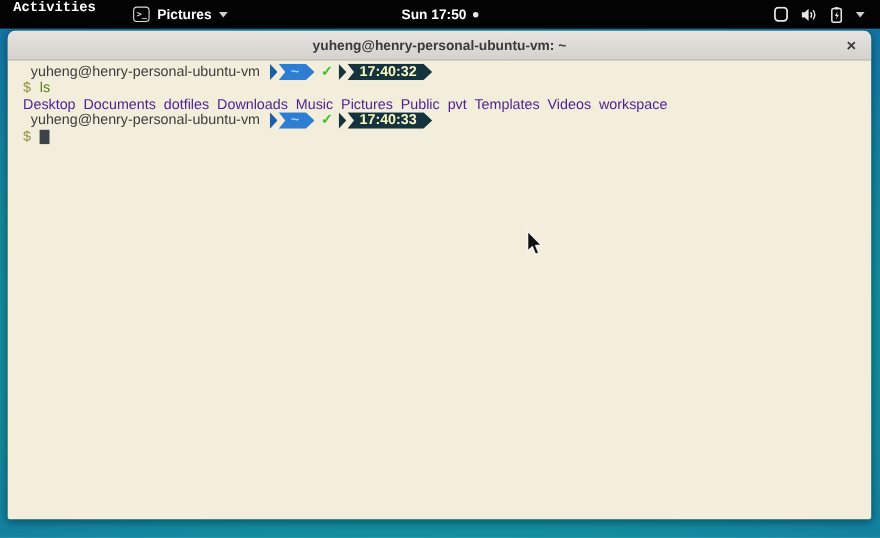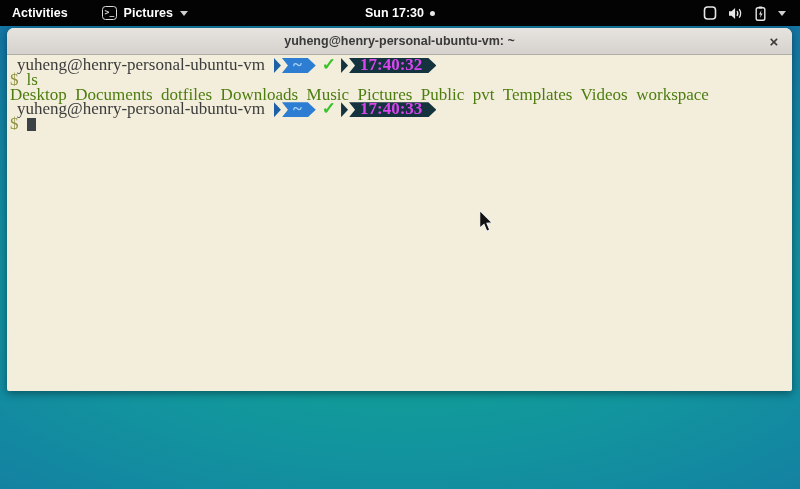--- a/index.html
+++ b/index.html
@@ -12,21 +12,21 @@
         #0fa591 0%, #12949e 32%, #1478a4 68%, #0d589b 100%);
   }
 
   
   .topbar {
     position:absolute; top:0; left:0; right:0; height:26px;
     background:#030303; color:#fff;
     display:flex; align-items:center;
     font-size:12.5px; font-weight:bold;
   }
-  .activities { padding:0 12px; height:100%; display:flex; align-items:center; }
+  .activities { padding:12px 12px; height:100%; display:flex; align-items:flex-end;font-family:Liberation Mono, monospace; }
   .appmenu { margin-left:22px; height:100%; display:flex; align-items:center; gap:7px; }
   .term-glyph {
     width:15px; height:14px; border:1.5px solid #dcdcdc; border-radius:3.5px;
     display:flex; align-items:center; justify-content:flex-start;
     font-family:"DejaVu Sans Mono", monospace; font-size:8px; font-weight:bold;
     color:#dcdcdc; padding-left:2px; line-height:1;
   }
   .tri-down { width:0; height:0; border-left:4px solid transparent;
     border-right:4px solid transparent; border-top:5px solid #cfcfcf; }
   .clock {
@@ -34,85 +34,85 @@
     display:flex; align-items:center; gap:6px;
   }
   .notif-dot { width:5px; height:5px; border-radius:50%; background:#e8e8e8; }
   .sysmenu {
     position:absolute; right:8px; height:100%;
     display:flex; align-items:center; gap:11px; padding:0 6px;
   }
 
   
   .window {
-    position:absolute; left:7px; top:28px; width:785px; height:363px;
+    position:absolute; left:7px; top:28px; width:785px; height:444px;
     border-radius:7px 7px 2px 2px; overflow:hidden;
     background:#f2eedb;
     box-shadow:0 2px 9px rgba(0,20,30,.5);
   }
   .titlebar {
     position:relative; height:27px;
     background:linear-gradient(#e7e4e0,#d5d1cd);
     border-bottom:1px solid #b2aeaa;
     display:flex; align-items:center; justify-content:center;
     font-size:12.5px; font-weight:bold; color:#3a3a3a;
   }
   .close-btn {
     position:absolute; right:6px; top:0; width:24px; height:26px;
     display:flex; align-items:center; justify-content:center;
     font-size:15px; font-weight:bold; color:#3c3c3c; cursor:default;
   }
 
   .term {
-    padding:3px 3px 0 3px;
-    font-family:Liberation Serif, serif;
-    font-size:17px; line-height:14.75px; color:#3c3c3c;
+    padding:3px 3px 0 14px;
+    font-family:Liberation Sans, sans-serif;
+    font-size:13px; line-height:14.75px; color:#3c3c3c;
   }
   .row { height:14.75px; display:flex; align-items:center; white-space:pre; }
 
   .user { margin-left:7px; }
   .pl { display:inline-flex; align-items:center; height:15px; }
   .pl.first { margin-left:9px; }
   .chev { width:7px; height:15px; clip-path:polygon(0 0,100% 50%,0 100%); margin-right:1px; flex:none; }
   .chev.blue { background:#1e60a6; }
   .chev.dark { background:#14333e; }
   .seg {
     height:15px; display:inline-flex; align-items:center;
     padding:0 14px 0 11px;
     clip-path:polygon(6px 50%,0 0,calc(100% - 8px) 0,100% 50%,calc(100% - 8px) 100%,0 100%);
   }
   .seg.blue { background:#2d7dd2; color:#a6d1f2; font-weight:bold; }
-  .seg.dark { background:#14333e; color:#d946ef; font-weight:bold; }
+  .seg.dark { background:#14333e; color:#fef9c3; font-weight:bold; }
   .check { color:#38c32a; font-weight:bold; margin:0 5px 0 6px; }
 
   .dollar { color:#8f9140; }
   .cmd { color:#4d7c0f; margin-left:8px; }
   .lsrow { color:#2a9c9c; white-space:pre; height:14.75px; }
-  .dir { color:#4d7c0f; }
+  .dir { color:#4c1d95; }
   .cursor-block {
     width:9px; height:13px; background:#3c4245; margin-left:8px; flex:none;
   }
 
   
   .pointer { position:absolute; left:478px; top:209px; width:16px; height:24px; }
 </style>
 </head>
 <body>
 
 <div class="topbar">
   <div class="activities">
     <span>Activities</span>
   </div>
   <div class="appmenu">
     <span class="term-glyph">&gt;_</span>
     <span>Pictures</span>
     <span class="tri-down"></span>
   </div>
   <div class="clock">
-    <span>Sun 17:30</span>
+    <span>Sun 17:50</span>
     <span class="notif-dot"></span>
   </div>
   <div class="sysmenu">
     <svg width="14" height="14" viewBox="0 0 14 14">
       <rect x="1.5" y="1" width="11" height="12" rx="3" fill="none" stroke="#e6e6e6" stroke-width="1.6"></rect>
     </svg>
     <svg width="15" height="13" viewBox="0 0 15 13">
       <path d="M1 4.2 h2.6 L7.1 1 v11 L3.6 8.8 H1 Z" fill="#e6e6e6"></path>
       <path d="M9 4 q1.7 2.5 0 5" fill="none" stroke="#e6e6e6" stroke-width="1.3"></path>
       <path d="M11.2 2.2 q3 4.2 0 8.4" fill="none" stroke="#e6e6e6" stroke-width="1.3"></path>

